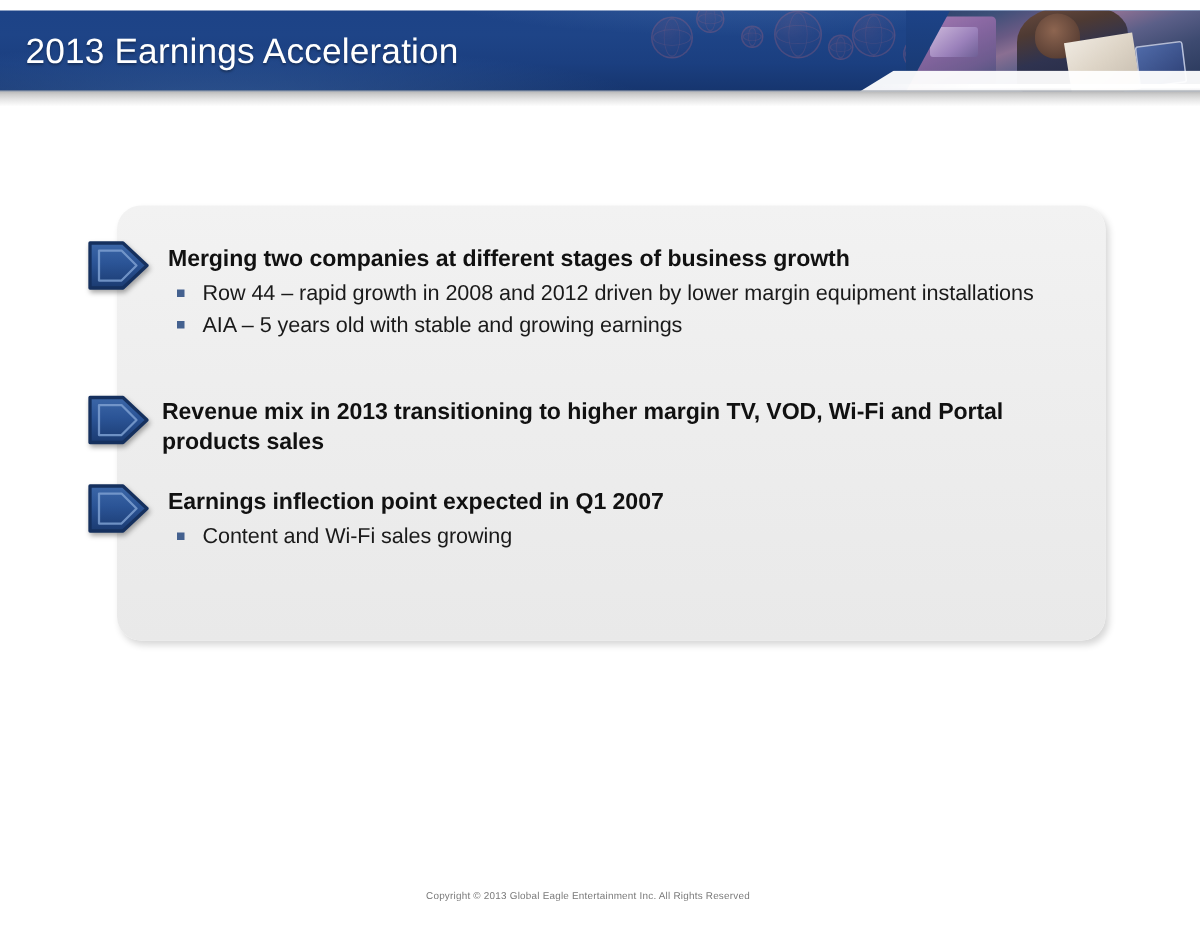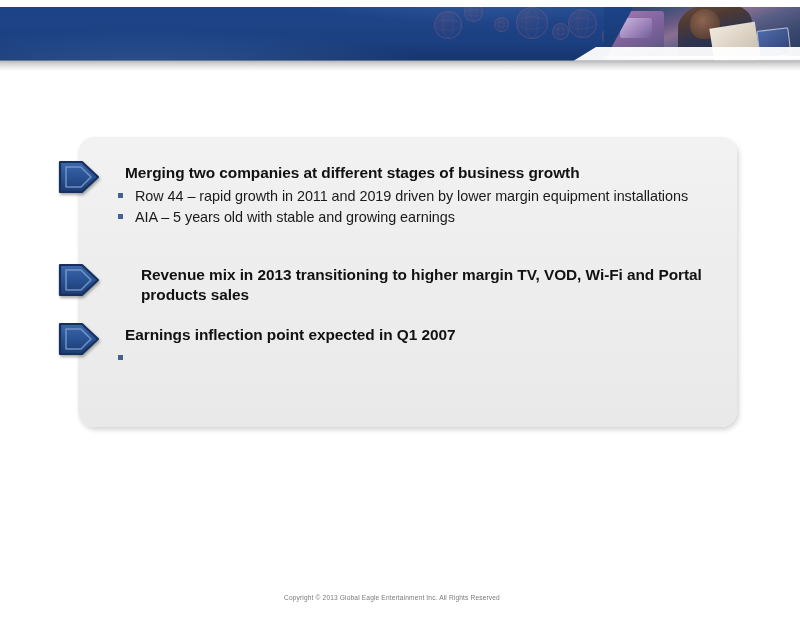--- a/index.html
+++ b/index.html
@@ -203,21 +203,20 @@
 
   
   .block { position: absolute; }
 
   .block-head {
     font-size: 15.4px;
     font-weight: bold;
     color: #111111;
     line-height: 1.30;
     letter-spacing: -.05px;
-    margin-left: 13px;
   }
 
   .sub-list {
     list-style: none;
     margin: 3px 0 0 0;
     padding: 0;
   }
   .sub-item {
     position: relative;
     font-size: 14.4px;
@@ -283,20 +282,21 @@
       <div class="photo-person"></div>
       <div class="photo-head"></div>
       <div class="photo-paper"></div>
       <div class="photo-tablet"></div>
       <div class="photo-blue-wedge"></div>
     </div>
 
     <div class="header-swoosh"></div>
     <div class="header-swoosh-2"></div>
 
+    <div class="header-title">2013 Earnings Acceleration</div>
   </div>
 
   <div class="header-underbar-edge"></div>
   <div class="header-underbar"></div>
 
   <div class="panel"></div>
 
   <div class="chevron" style="left:58px; top:160px;">
     <svg viewBox="0 0 42 34" xmlns="http://www.w3.org/2000/svg">
       <defs>
@@ -337,38 +337,39 @@
       <path d="M2,2 L24,2 L40,17 L24,32 L2,32 Z" fill="url(#chevGrad3)" stroke="#15305e" stroke-width="2.2" stroke-linejoin="round"></path>
       <path d="M8,7 L23,7 L33,17 L23,27 L8,27 Z" fill="none" stroke="#7d9fd0" stroke-width="1.5" stroke-linejoin="round" opacity=".85"></path>
     </svg>
   </div>
 
   <div class="block" style="left:112px; top:163px; width:605px;">
     <div class="block-head">Merging two companies at different stages of business growth</div>
     <ul class="sub-list">
       <li class="sub-item">
         <span class="sub-bullet"></span>
-        <span>Row 44 – rapid growth in 2011 and 2019 driven by lower margin equipment installations</span>
+        <span>Row 44 – rapid growth in 2008 and 2012 driven by lower margin equipment installations</span>
       </li>
       <li class="sub-item">
         <span class="sub-bullet"></span>
         <span>AIA – 5 years old with stable and growing earnings</span>
       </li>
     </ul>
   </div>
 
-  <div class="block" style="left:128px; top:265px; width:600px;">
+  <div class="block" style="left:108px; top:265px; width:600px;">
     <div class="block-head">Revenue mix in 2013 transitioning to higher margin TV, VOD, Wi-Fi and Portal products sales</div>
   </div>
 
   <div class="block" style="left:112px; top:325px; width:605px;">
     <div class="block-head">Earnings inflection point expected in Q1 2007</div>
     <ul class="sub-list">
       <li class="sub-item">
         <span class="sub-bullet"></span>
+        <span>Content and Wi-Fi sales growing</span>
       </li>
     </ul>
   </div>
 
   <div class="page-number">14</div>
 
   <div class="copyright">Copyright © 2013 Global Eagle Entertainment Inc.  All Rights Reserved</div>
 
 </div>
 

